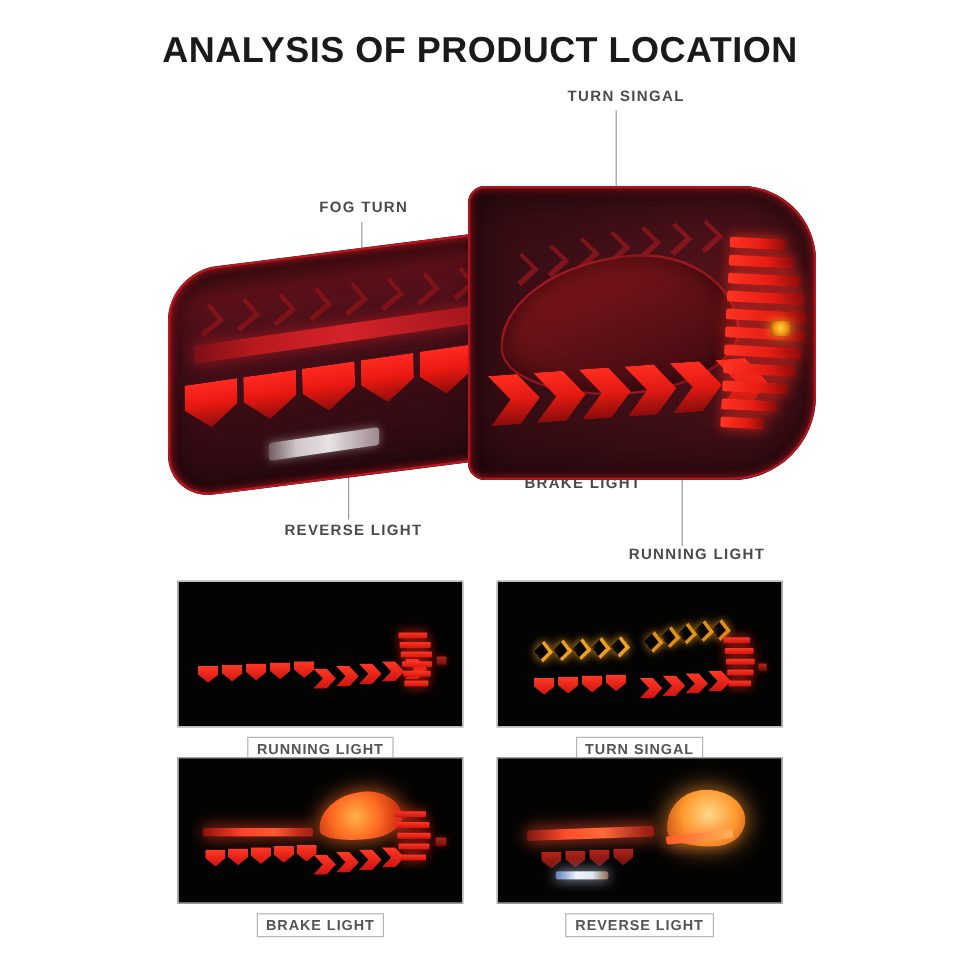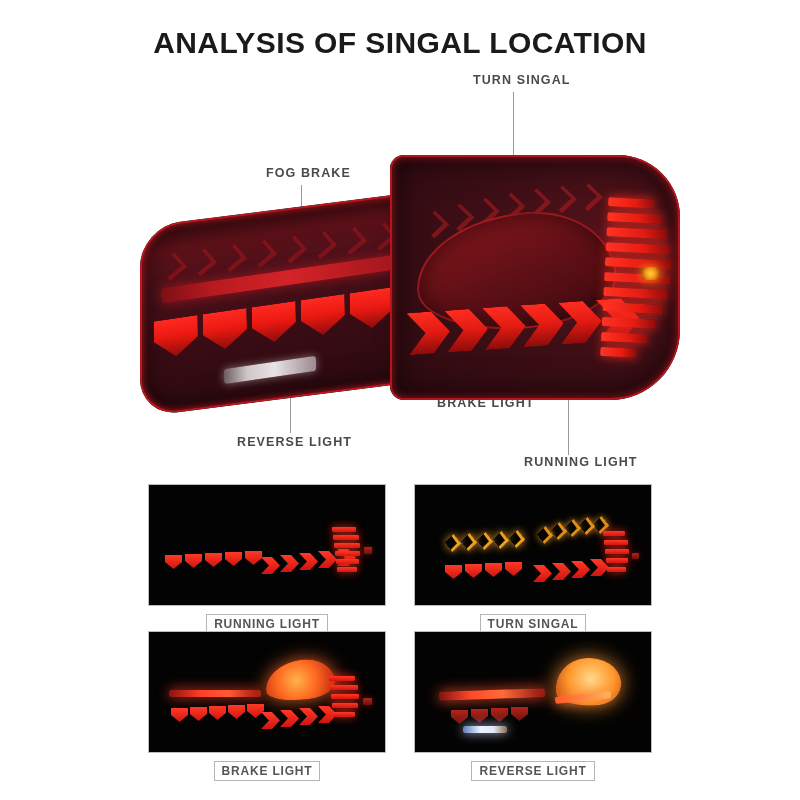--- a/index.html
+++ b/index.html
@@ -316,29 +316,29 @@
   .red-glow   { background: linear-gradient(180deg,#ff3a26,#cf1410); box-shadow: 0 0 9px rgba(255,45,25,.85); }
   .red-dim    { background: linear-gradient(180deg,#b3251a,#6d0f0c); box-shadow: 0 0 6px rgba(200,40,25,.5); }
   .t-bar {
     position: absolute;
     border-radius: 2px;
   }
 </style>
 </head>
 <body>
 
-<div class="page-title">ANALYSIS OF SINGAL LOCATION</div>
+<div class="page-title">ANALYSIS OF PRODUCT LOCATION</div>
 
 <div class="hero">
 
   <div class="callout-label" style="left:473px; top:13px;">TURN SINGAL</div>
   <div class="leader" style="left:513px; top:32px; height:112px;"></div>
   <div class="leader-dot" style="left:509px; top:140px;"></div>
 
-  <div class="callout-label" style="left:266px; top:106px;">FOG BRAKE</div>
+  <div class="callout-label" style="left:266px; top:106px;">FOG TURN</div>
   <div class="leader" style="left:301px; top:125px; height:90px;"></div>
   <div class="leader-dot" style="left:297px; top:211px;"></div>
 
   <div class="leader-dot" style="left:468px; top:209px;"></div>
   <div class="leader" style="left:472px; top:216px; height:117px;"></div>
   <div class="callout-label" style="left:437px; top:336px;">BRAKE LIGHT</div>
 
   <div class="leader-dot" style="left:564px; top:276px;"></div>
   <div class="leader" style="left:568px; top:283px; height:112px;"></div>
   <div class="callout-label" style="left:524px; top:395px;">RUNNING LIGHT</div>

